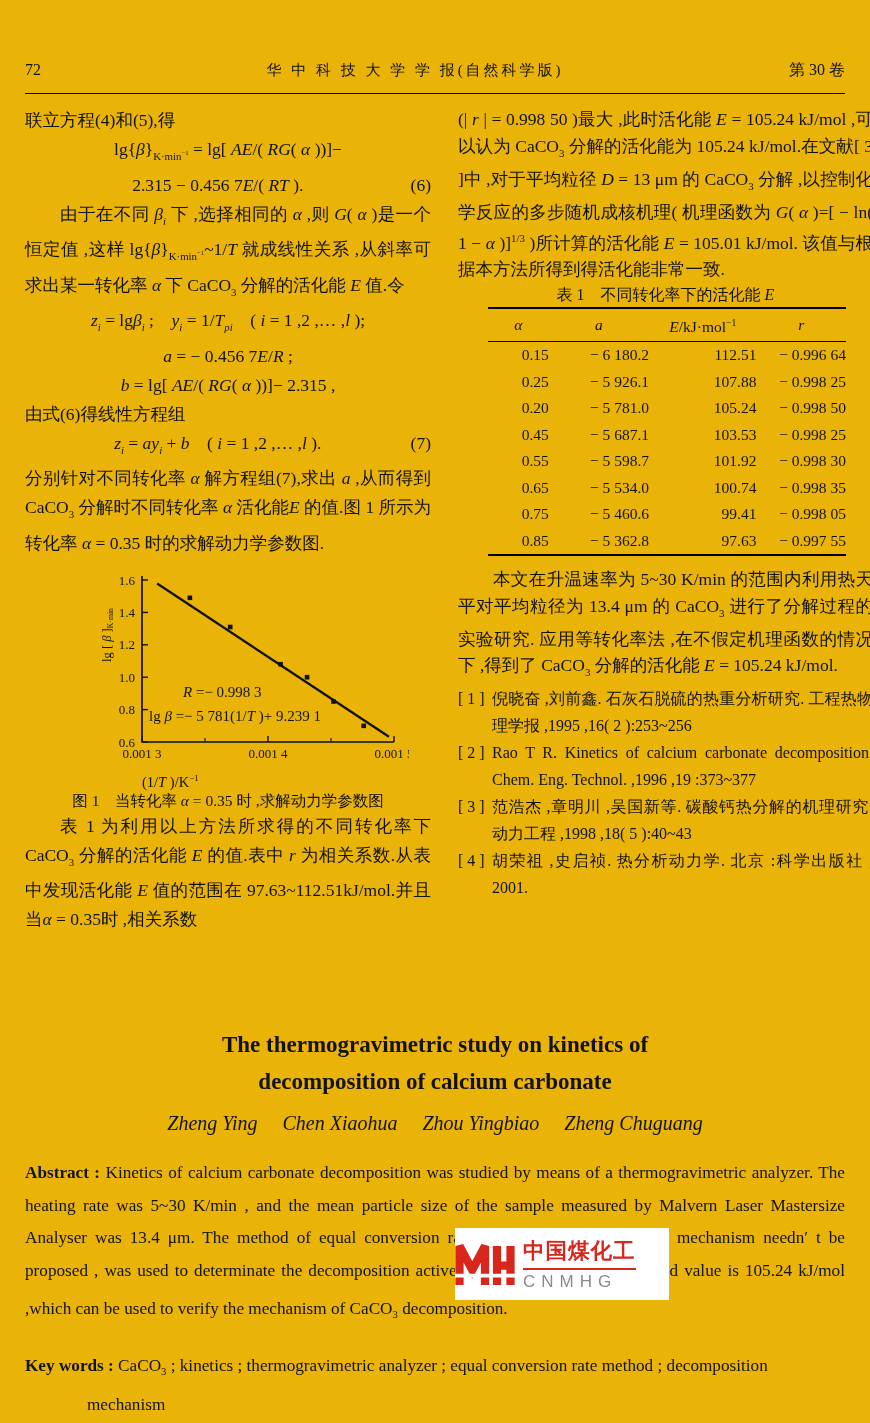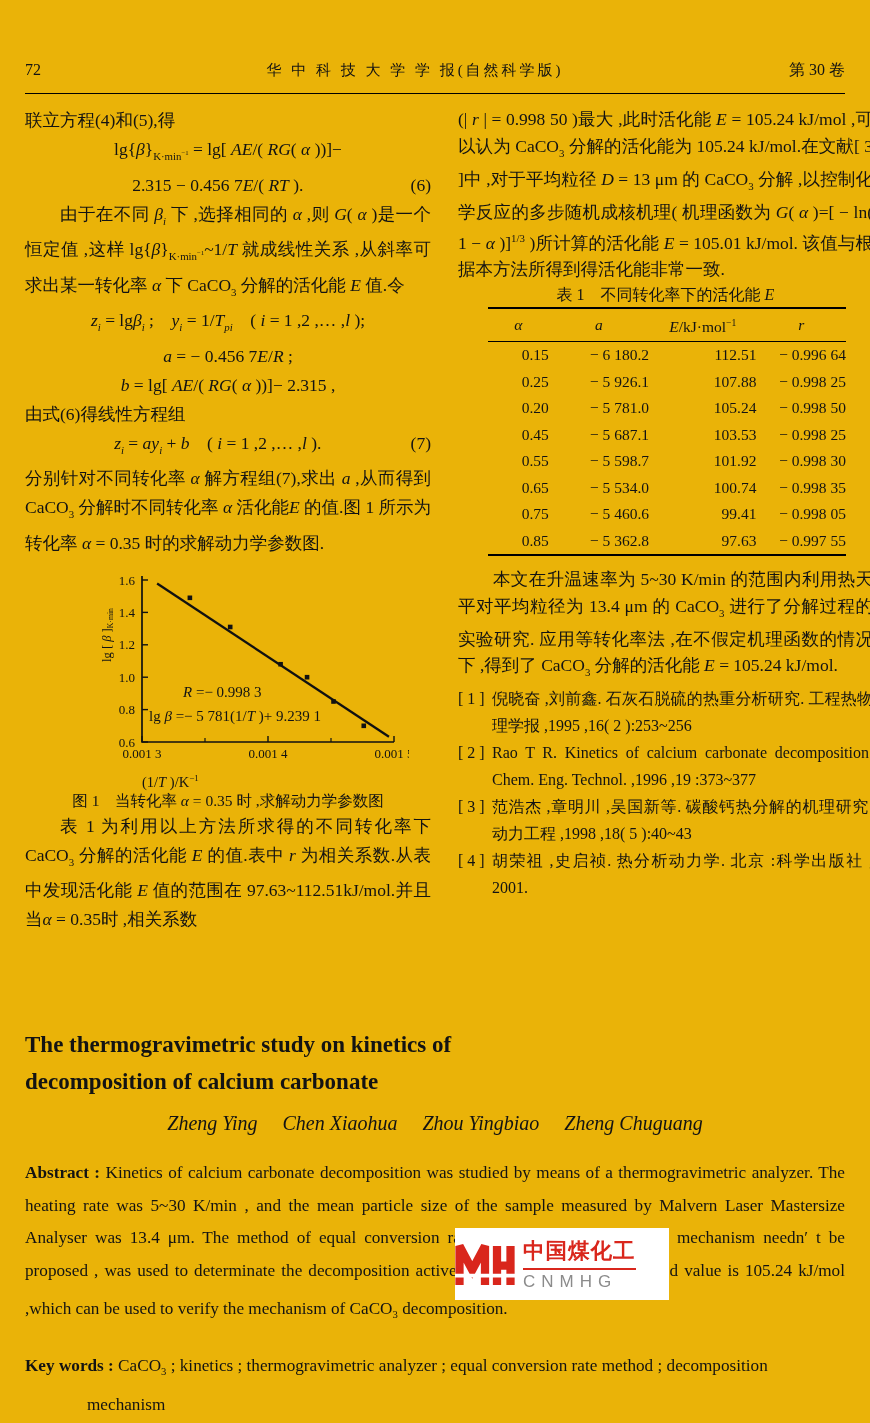--- a/index.html
+++ b/index.html
@@ -36,21 +36,21 @@
   table.data th{font-weight:normal;border-bottom:1.4px solid #000;height:30px;text-align:center;}
   table.data td{height:23.5px;text-align:right;padding:0;margin-top:36px;}
   table.data .c1{width:17%;} table.data .c2{width:28%;} table.data .c3{width:30%;} table.data .c4{width:25%;}
   
   .ref-heading{text-align:center;font-weight:bold;font-size:16.5px;margin:16px 0 10px;line-height:24px;}
   .ref-list{font-size:16px;line-height:27px;}
   .ref-item{position:relative;padding-left:34px;text-align:justify;margin:0;}
   .ref-label{position:absolute;left:0;}
   
   .english{position:absolute;left:25px;top:1026px;width:820px;}
-  .en-title{text-align:left;font-weight:bold;font-size:23px;line-height:37px;margin:0;}
+  .en-title{text-align:center;font-weight:bold;font-size:23px;line-height:37px;margin:0;}
   .en-authors{text-align:center;font-style:italic;font-size:20px;margin-top:10px;}
   .abstract{margin-top:15px;font-size:17.2px;line-height:32.5px;text-align:justify;}
   .b{font-weight:bold;text-align:center;}
   .hang{padding-left:62px;text-indent:-62px;font-size:17.2px;line-height:32.5px;margin:0;}
   .keywords{margin-top:0;}
   
   .logo{position:absolute;left:455px;top:1228px;width:214px;height:72px;background:#fff;
         display:flex;align-items:center;gap:8px;z-index:4;font-family:"Liberation Sans","DejaVu Sans",sans-serif;}
   .logo-mark{width:60px;height:56px;flex:0 0 auto;}
   .logo-cn{font-size:21.5px;font-weight:bold;letter-spacing:1px;padding-bottom:3px;

